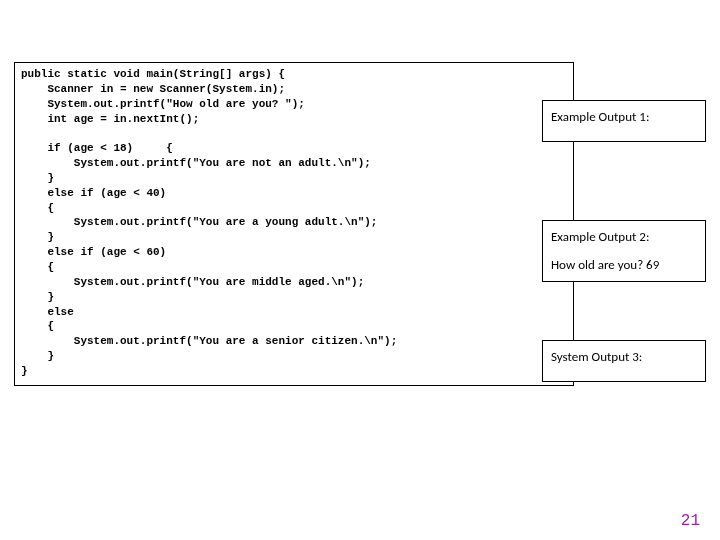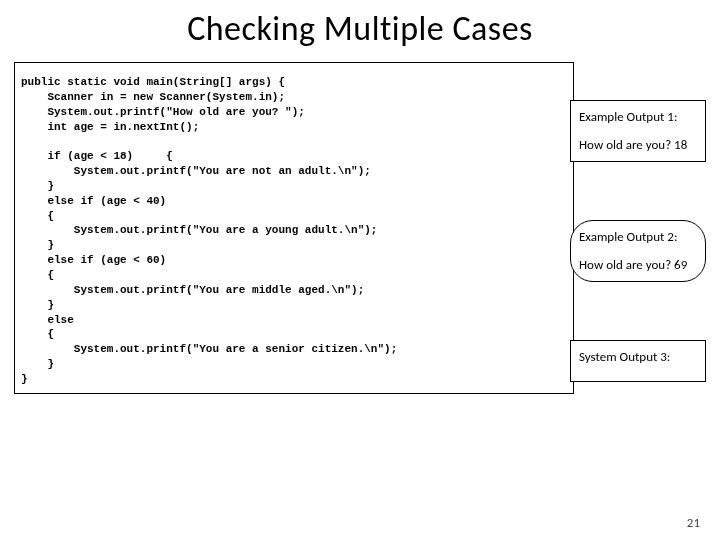--- a/index.html
+++ b/index.html
@@ -5,56 +5,56 @@
   * { box-sizing: border-box; margin: 0; padding: 0; }
   html, body { width: 720px; height: 540px; background: #fff; font-family: Calibri, Arial, sans-serif; overflow: hidden; }
   .slide { position: relative; width: 720px; height: 540px; }
   .title { text-align: center; font-size: 34px; font-weight: 400; color: #000; padding: 8px 0 6px 0; letter-spacing: 0.5px; }
   .code-box {
     position: absolute;
     top: 62px;
     left: 14px;
     width: 560px;
     border: 1.5px solid #000;
-    padding: 12px 6px 6px 6px;
+    padding: 4px 6px 6px 6px;
     font-family: "Courier New", monospace;
     font-size: 11px;
     font-weight: bold;
     line-height: 1.35;
     background: #fff;
     white-space: pre;
     color: #000;
   }
   .out-box {
     position: absolute;
     right: 14px;
-    width: 136px;
+    width: 164px;
     border: 1.5px solid #000;
     background: #fff;
     padding: 6px 8px 6px 8px;
     font-size: 13px;
     line-height: 1.55;
     color: #000;
     margin-left: 36px;
   }
   .out-box .hdr { margin-bottom: 8px; }
   .page-num {
     position: absolute;
     right: 20px;
     bottom: 10px;
-    font-size: 13px;
-    color: #404040;
+    font-size: 16px;
+    color: #a21caf;
+    font-family: Liberation Mono, monospace;
   }
 </style>
 </head>
 <body>
 
 <div class="slide">
 
-  <div class="title">Checking Multiple Cases</div>
 
   <div class="code-box">public static void main(String[] args) {
     Scanner in = new Scanner(System.in);
     System.out.printf("How old are you? ");
     int age = in.nextInt();
 
     if (age &lt; 18)     {
         System.out.printf("You are not an adult.\n");
     }
     else if (age &lt; 40)
@@ -66,24 +66,23 @@
         System.out.printf("You are middle aged.\n");
     }
     else
     {
         System.out.printf("You are a senior citizen.\n");
     }
 }</div>
 
   <div class="out-box" style="top:100px;">
     <div class="hdr">Example Output 1:</div>
-    <div>How old are you? 18</div>
   </div>
 
-  <div class="out-box" style="top:220px;border-radius:23px;">
+  <div class="out-box" style="top:220px;">
     <div class="hdr">Example Output 2:</div>
     <div>How old are you? 69</div>
   </div>
 
   <div class="out-box" style="top:340px;">
     <div class="hdr">System Output 3:</div>
   </div>
 
   <div class="page-num">21</div>
 

